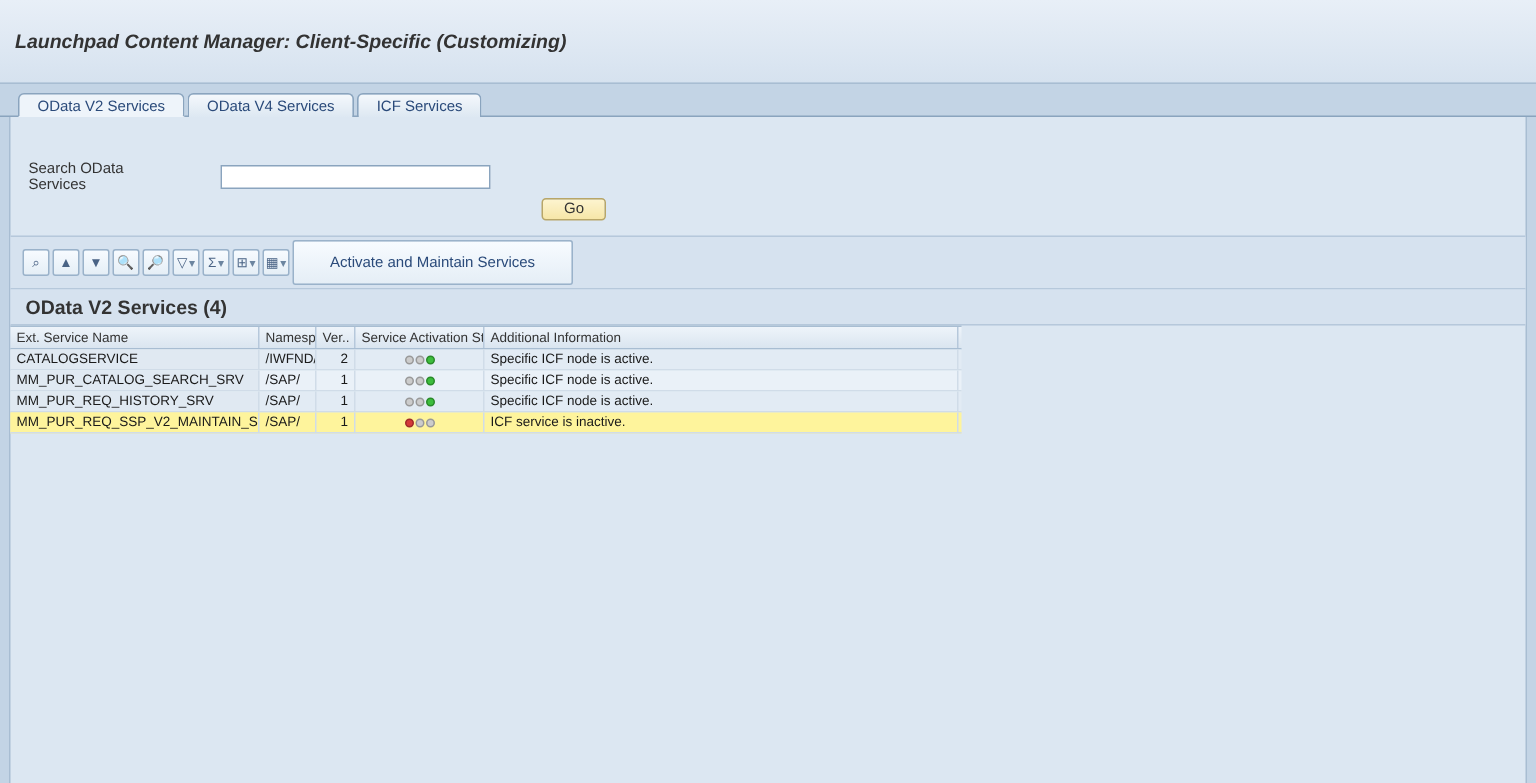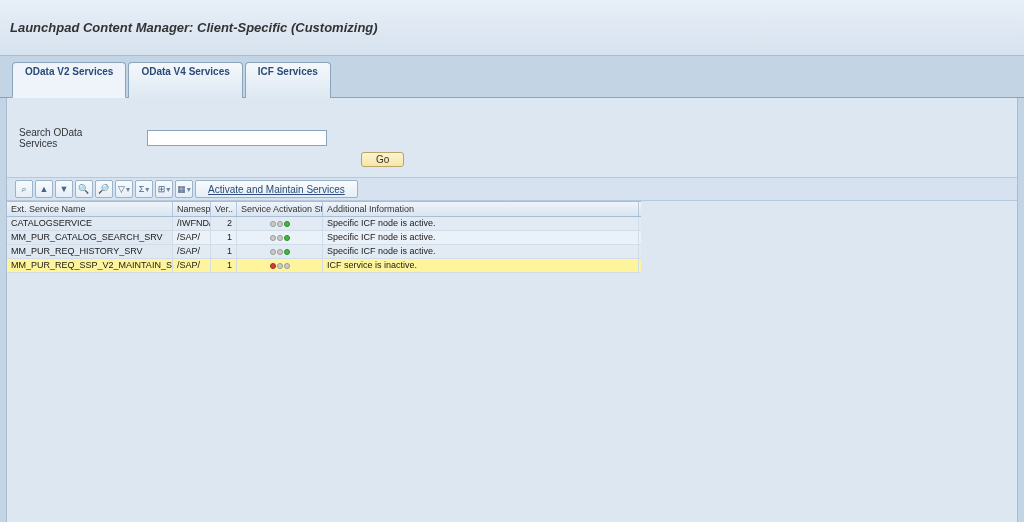--- a/index.html
+++ b/index.html
@@ -20,32 +20,31 @@
       color: #333;
       border-bottom: 1px solid #a8bdd2;
     }
     .tab-strip {
       display: flex;
       background: #c3d4e5;
       padding: 5px 8px 0 12px;
       border-bottom: 1px solid #8aa4be;
     }
     .tab {
-      padding: 3px 12px 20px;
+      padding: 3px 12px 0;
       margin-right: 2px;
       font-size: 10px;
       color: #2a4a7a;
       background: linear-gradient(#f4f8fc, #dde8f2);
       border: 1px solid #8aa4be;
       border-bottom: none;
       border-radius: 4px 4px 0 0;
       cursor: pointer;
       position: relative;
       top: 1px;
-      font-weight: bold;
     }
     .tab.active {
       background: #eef4fa;
       border-bottom: 1px solid #eef4fa;
       z-index: 2;
     }
     .content-panel {
       background: #dce7f2;
       border: 1px solid #a8bdd2;
       border-top: none;
@@ -98,31 +97,30 @@
       background: linear-gradient(#f7fbff, #e5eef6);
       border-radius: 2px;
       font-size: 9px;
       display: flex;
       align-items: center;
       justify-content: center;
       color: #4a6385;
       cursor: pointer;
     }
     .tool-big {
-      padding: 1px 12px;
-      height: 18px;
+      padding: 1px 24px;
+      height: 30px;
       border: 1px solid #9ab2ca;
       background: linear-gradient(#f7fbff, #e5eef6);
       border-radius: 2px;
       font-size: 10px;
       color: #2a4a7a;
       cursor: pointer;
       display: flex;
       align-items: center;
-      text-decoration: underline;
     }
     .section-title {
       background: #d6e2ef;
       padding: 4px 10px;
       font-size: 13px;
       font-weight: bold;
       color: #333;
       border-bottom: 1px solid #b6c8db;
     }
     .table {
@@ -203,20 +201,21 @@
     <div class="tool-btn">▼</div>
     <div class="tool-btn">🔍</div>
     <div class="tool-btn">🔎</div>
     <div class="tool-btn">▽<span class="chev">▾</span></div>
     <div class="tool-btn">Σ<span class="chev">▾</span></div>
     <div class="tool-btn">⊞<span class="chev">▾</span></div>
     <div class="tool-btn">▦<span class="chev">▾</span></div>
     <div class="tool-big">Activate and Maintain Services</div>
   </div>
 
+  <div class="section-title">OData V2 Services (4)</div>
 
   <div class="table">
     <div class="thead">
       <div class="th col1">Ext. Service Name</div>
       <div class="th col2">Namespace</div>
       <div class="th col3">Ver..</div>
       <div class="th col4">Service Activation Status</div>
       <div class="th col5">Additional Information</div>
     </div>
     <div class="tbody" id="tbody">

